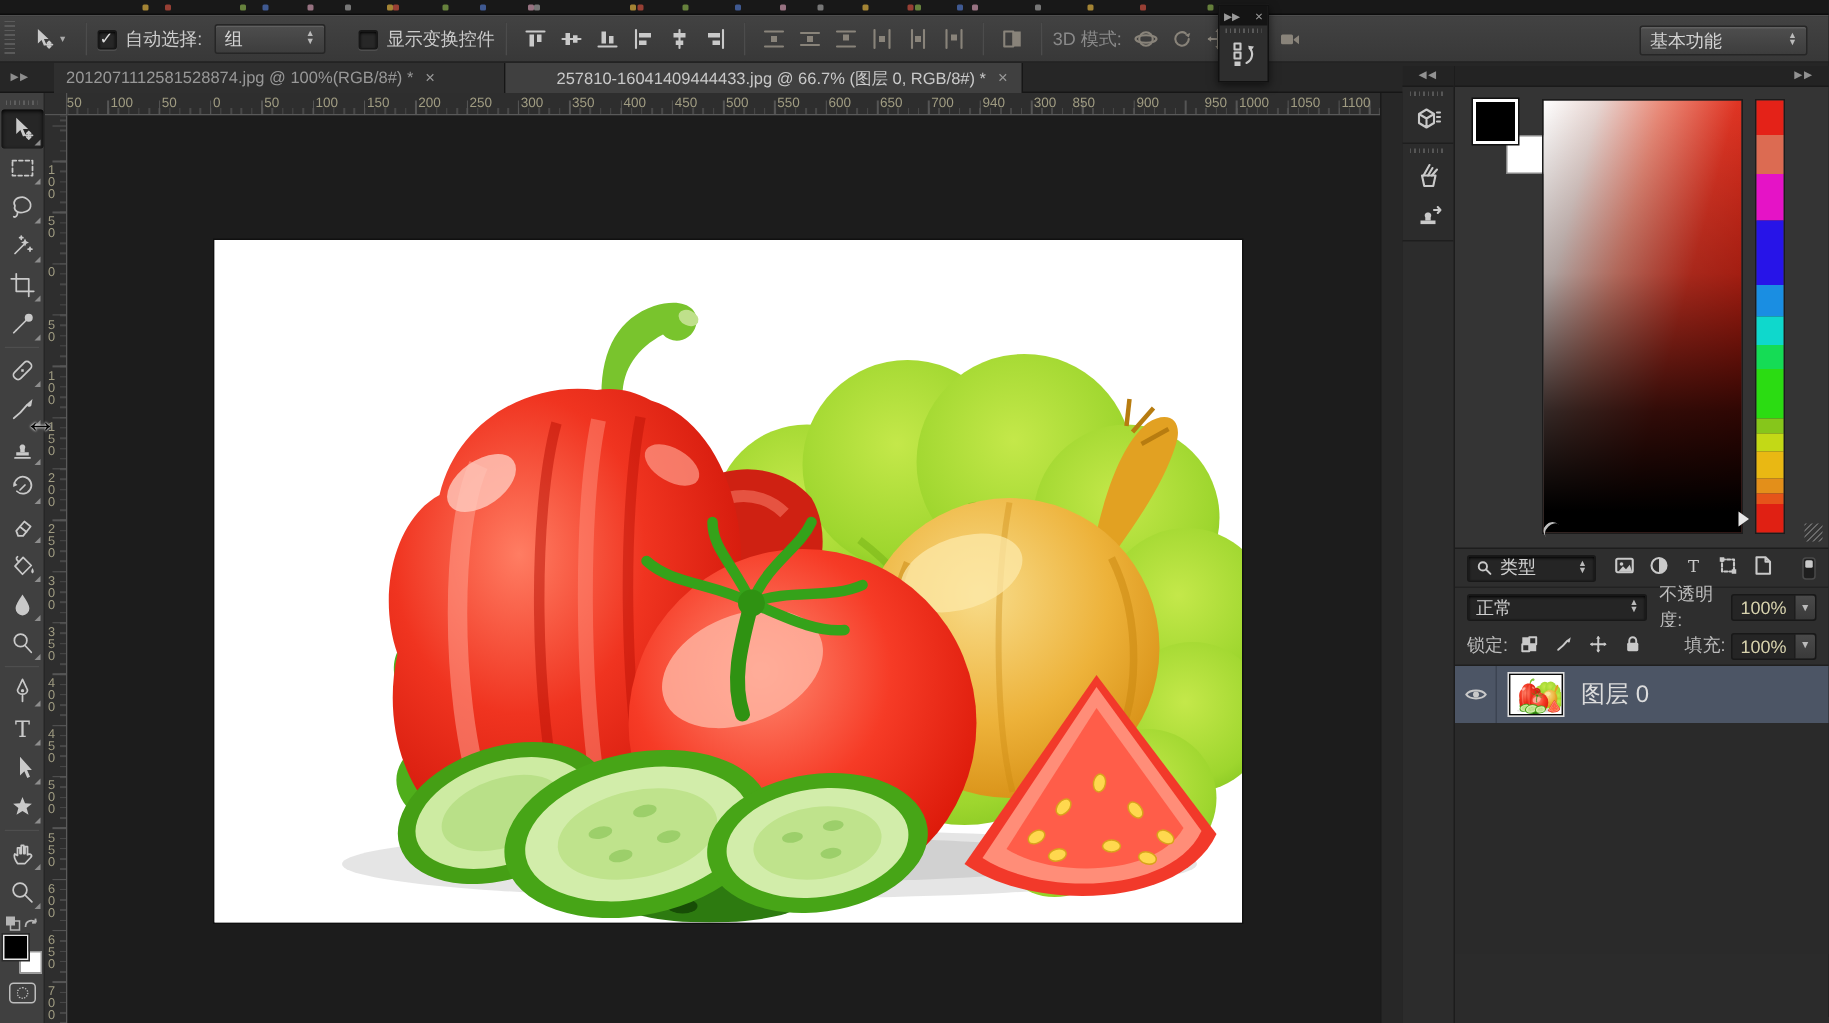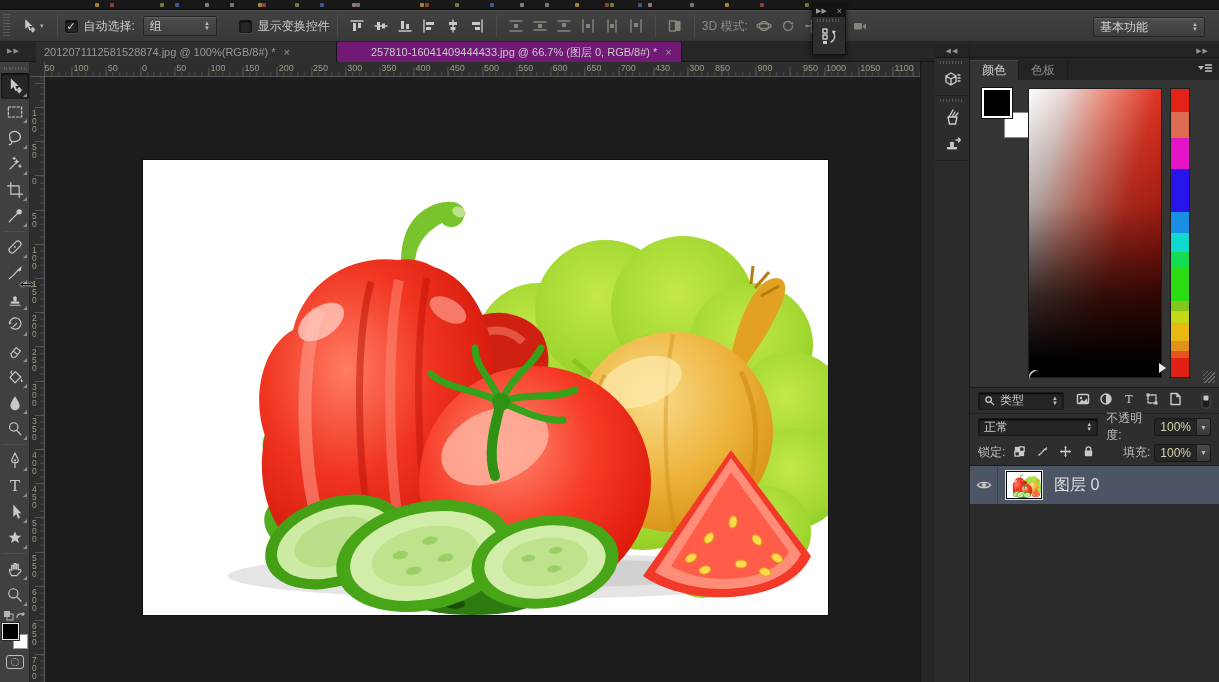--- a/index.html
+++ b/index.html
@@ -41,21 +41,21 @@
   .float-body { height:38px; display:flex; flex-direction:column; align-items:center; }
   .grip-h { width:24px; height:3px; margin-top:2px;
     background:repeating-linear-gradient(to right,#5a5a5a 0 1px,transparent 1px 3px); }
 
   
   .tab-bar { position:absolute; left:0; top:42px; width:1219px; height:20px; background:#262626; border-bottom:1px solid #161616; }
   .tab-collapse { position:absolute; left:7px; top:5px; color:#8e8e8e; font-size:7px; letter-spacing:1px; }
   .doc-tab { position:absolute; top:0; height:20px; display:flex; align-items:center; gap:8px; padding:0 8px;
     font-size:11px; border-right:1px solid #161616; white-space:nowrap; }
   .doc-tab.inactive { background:#2f2f2f; color:#989898; }
-  .doc-tab.active { background:#701a75; color:#c9c9c9;padding-left:34px; }
+  .doc-tab.active { background:#404040; color:#c9c9c9;padding-left:34px; }
   .tab-close { color:#9a9a9a; font-size:11px; }
 
   
   .toolbar { position:absolute; left:0; top:62px; width:30px; height:620px; background:#404040; border-right:1px solid #262626; }
   .tb-grip { height:8px; margin:2px 4px 1px 4px;
     background:repeating-linear-gradient(to right,#5e5e5e 0 1px,transparent 1px 3px) center/22px 3px no-repeat; }
   .tool { position:relative; width:28px; height:26px; margin-left:1px; display:flex; align-items:center; justify-content:center; }
   .tool.selected { background:#262626; box-shadow:inset 0 1px 3px #000; border-radius:2px; }
   .tool .corner { position:absolute; right:2px; bottom:2px; width:0; height:0;
     border-left:4px solid transparent; border-bottom:4px solid #8e8e8e; }
@@ -878,21 +878,21 @@
       <span class="rlabel" style="left: 268px;">250</span>
       <span class="rlabel" style="left: 302.2px;">300</span>
       <span class="rlabel" style="left: 336.4px;">350</span>
       <span class="rlabel" style="left: 370.6px;">400</span>
       <span class="rlabel" style="left: 404.8px;">450</span>
       <span class="rlabel" style="left: 439px;">500</span>
       <span class="rlabel" style="left: 473.2px;">550</span>
       <span class="rlabel" style="left: 507.4px;">600</span>
       <span class="rlabel" style="left: 541.6px;">650</span>
       <span class="rlabel" style="left: 575.8px;">700</span>
-      <span class="rlabel" style="left: 610px;">430</span>
+      <span class="rlabel" style="left: 610px;">940</span>
       <span class="rlabel" style="left: 644.2px;">300</span>
       <span class="rlabel" style="left: 670px;">850</span>
       <span class="rlabel" style="left: 712.6px;">900</span>
       <span class="rlabel" style="left: 758px;">950</span>
       <span class="rlabel" style="left: 781px;">1000</span>
       <span class="rlabel" style="left: 815.2px;">1050</span>
       <span class="rlabel" style="left: 849.4px;">1100</span>
     </div>
   <div class="vruler" id="vRuler">
       <span class="rlabel" style="top: 32px;">100</span>
@@ -944,29 +944,20 @@
           <svg width="20" height="20">
             <use href="#sym-clone-source"></use>
           </svg>
         </div>
     </div>
   </div>
 
   <div class="dock">
     <div class="dock-header">▶▶</div>
 
-    <div class="panel-tabs" id="colorTabs">
-      <div class="ptab active">颜色</div>
-        <div class="ptab inactive">色板</div>
-        <span class="panel-menu">
-          <svg width="16" height="10">
-            <use href="#sym-panel-menu"></use>
-          </svg>
-        </span>
-    </div>
     <div class="color-body">
       <div class="cp-fgbg">
         <div class="cp-bg"></div>
         <div class="cp-fg"></div>
       </div>
       <div class="grad-field"></div>
       <div class="grad-arc"></div>
       <div class="hue-strip" id="hueStrip">
           <div class="hue-band" style="background: rgb(228, 34, 24); flex-grow: 26;"></div>
           <div class="hue-band" style="background: rgb(220, 107, 82); flex-grow: 30;"></div>

